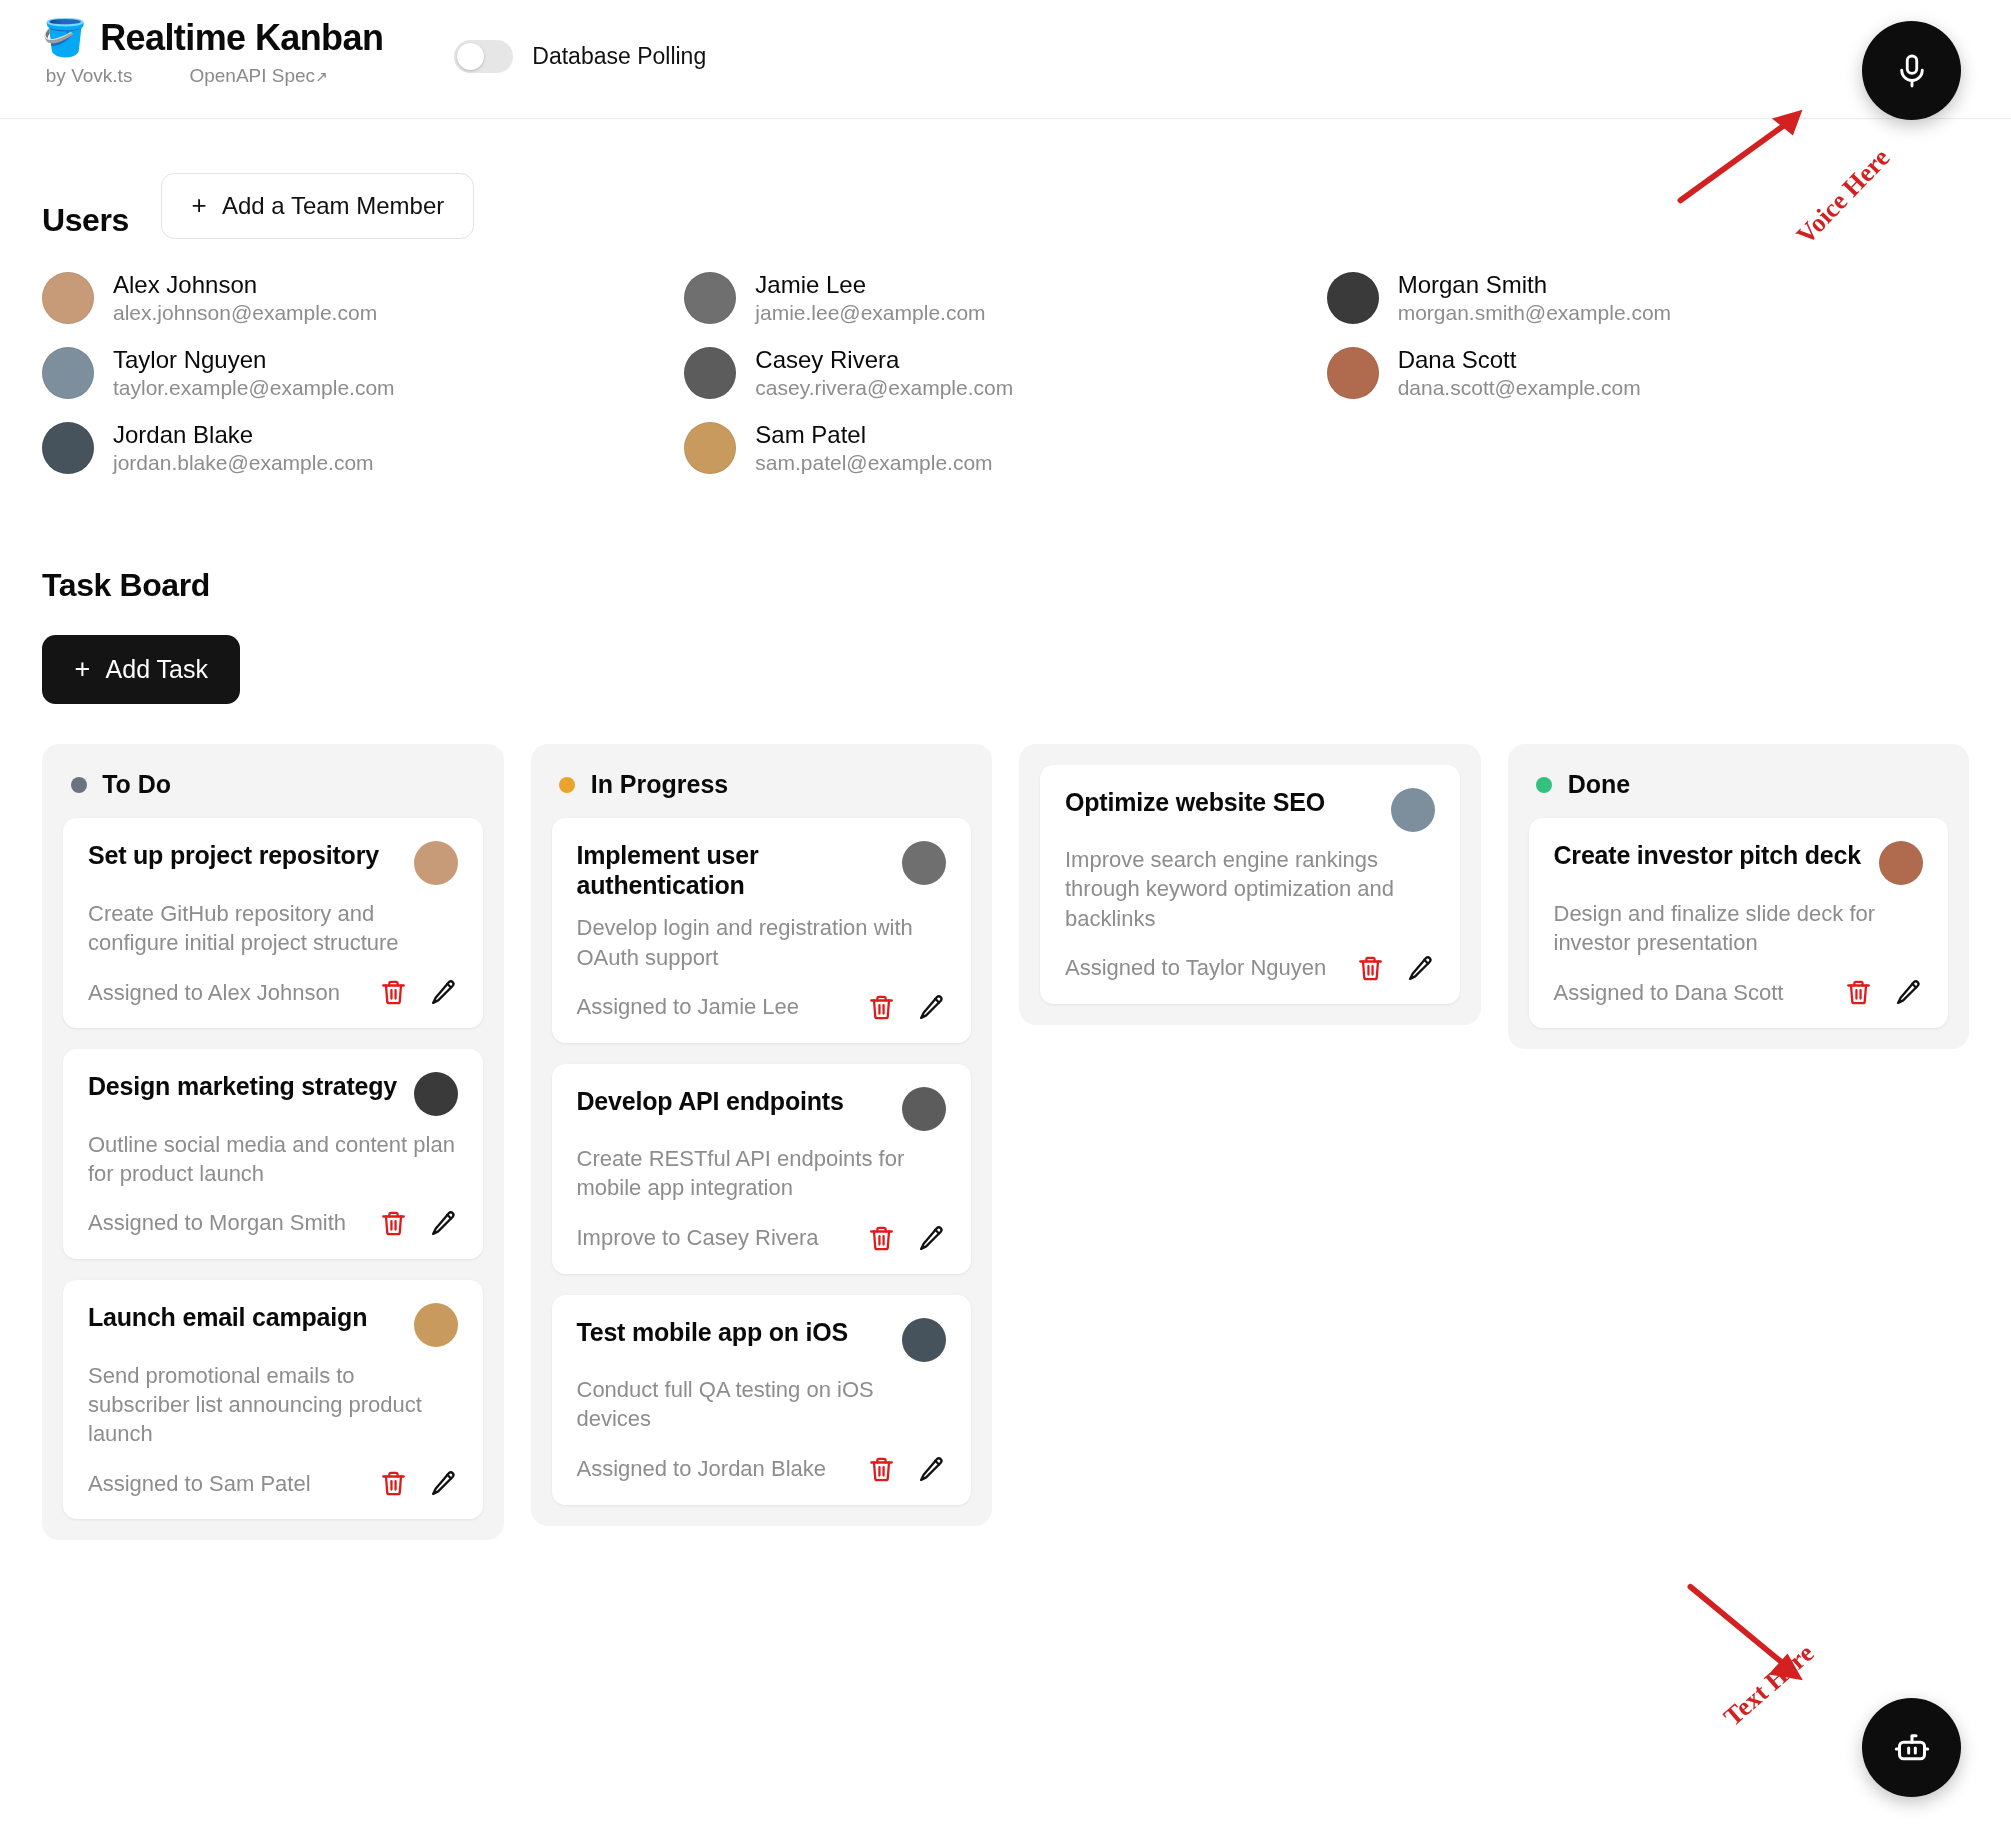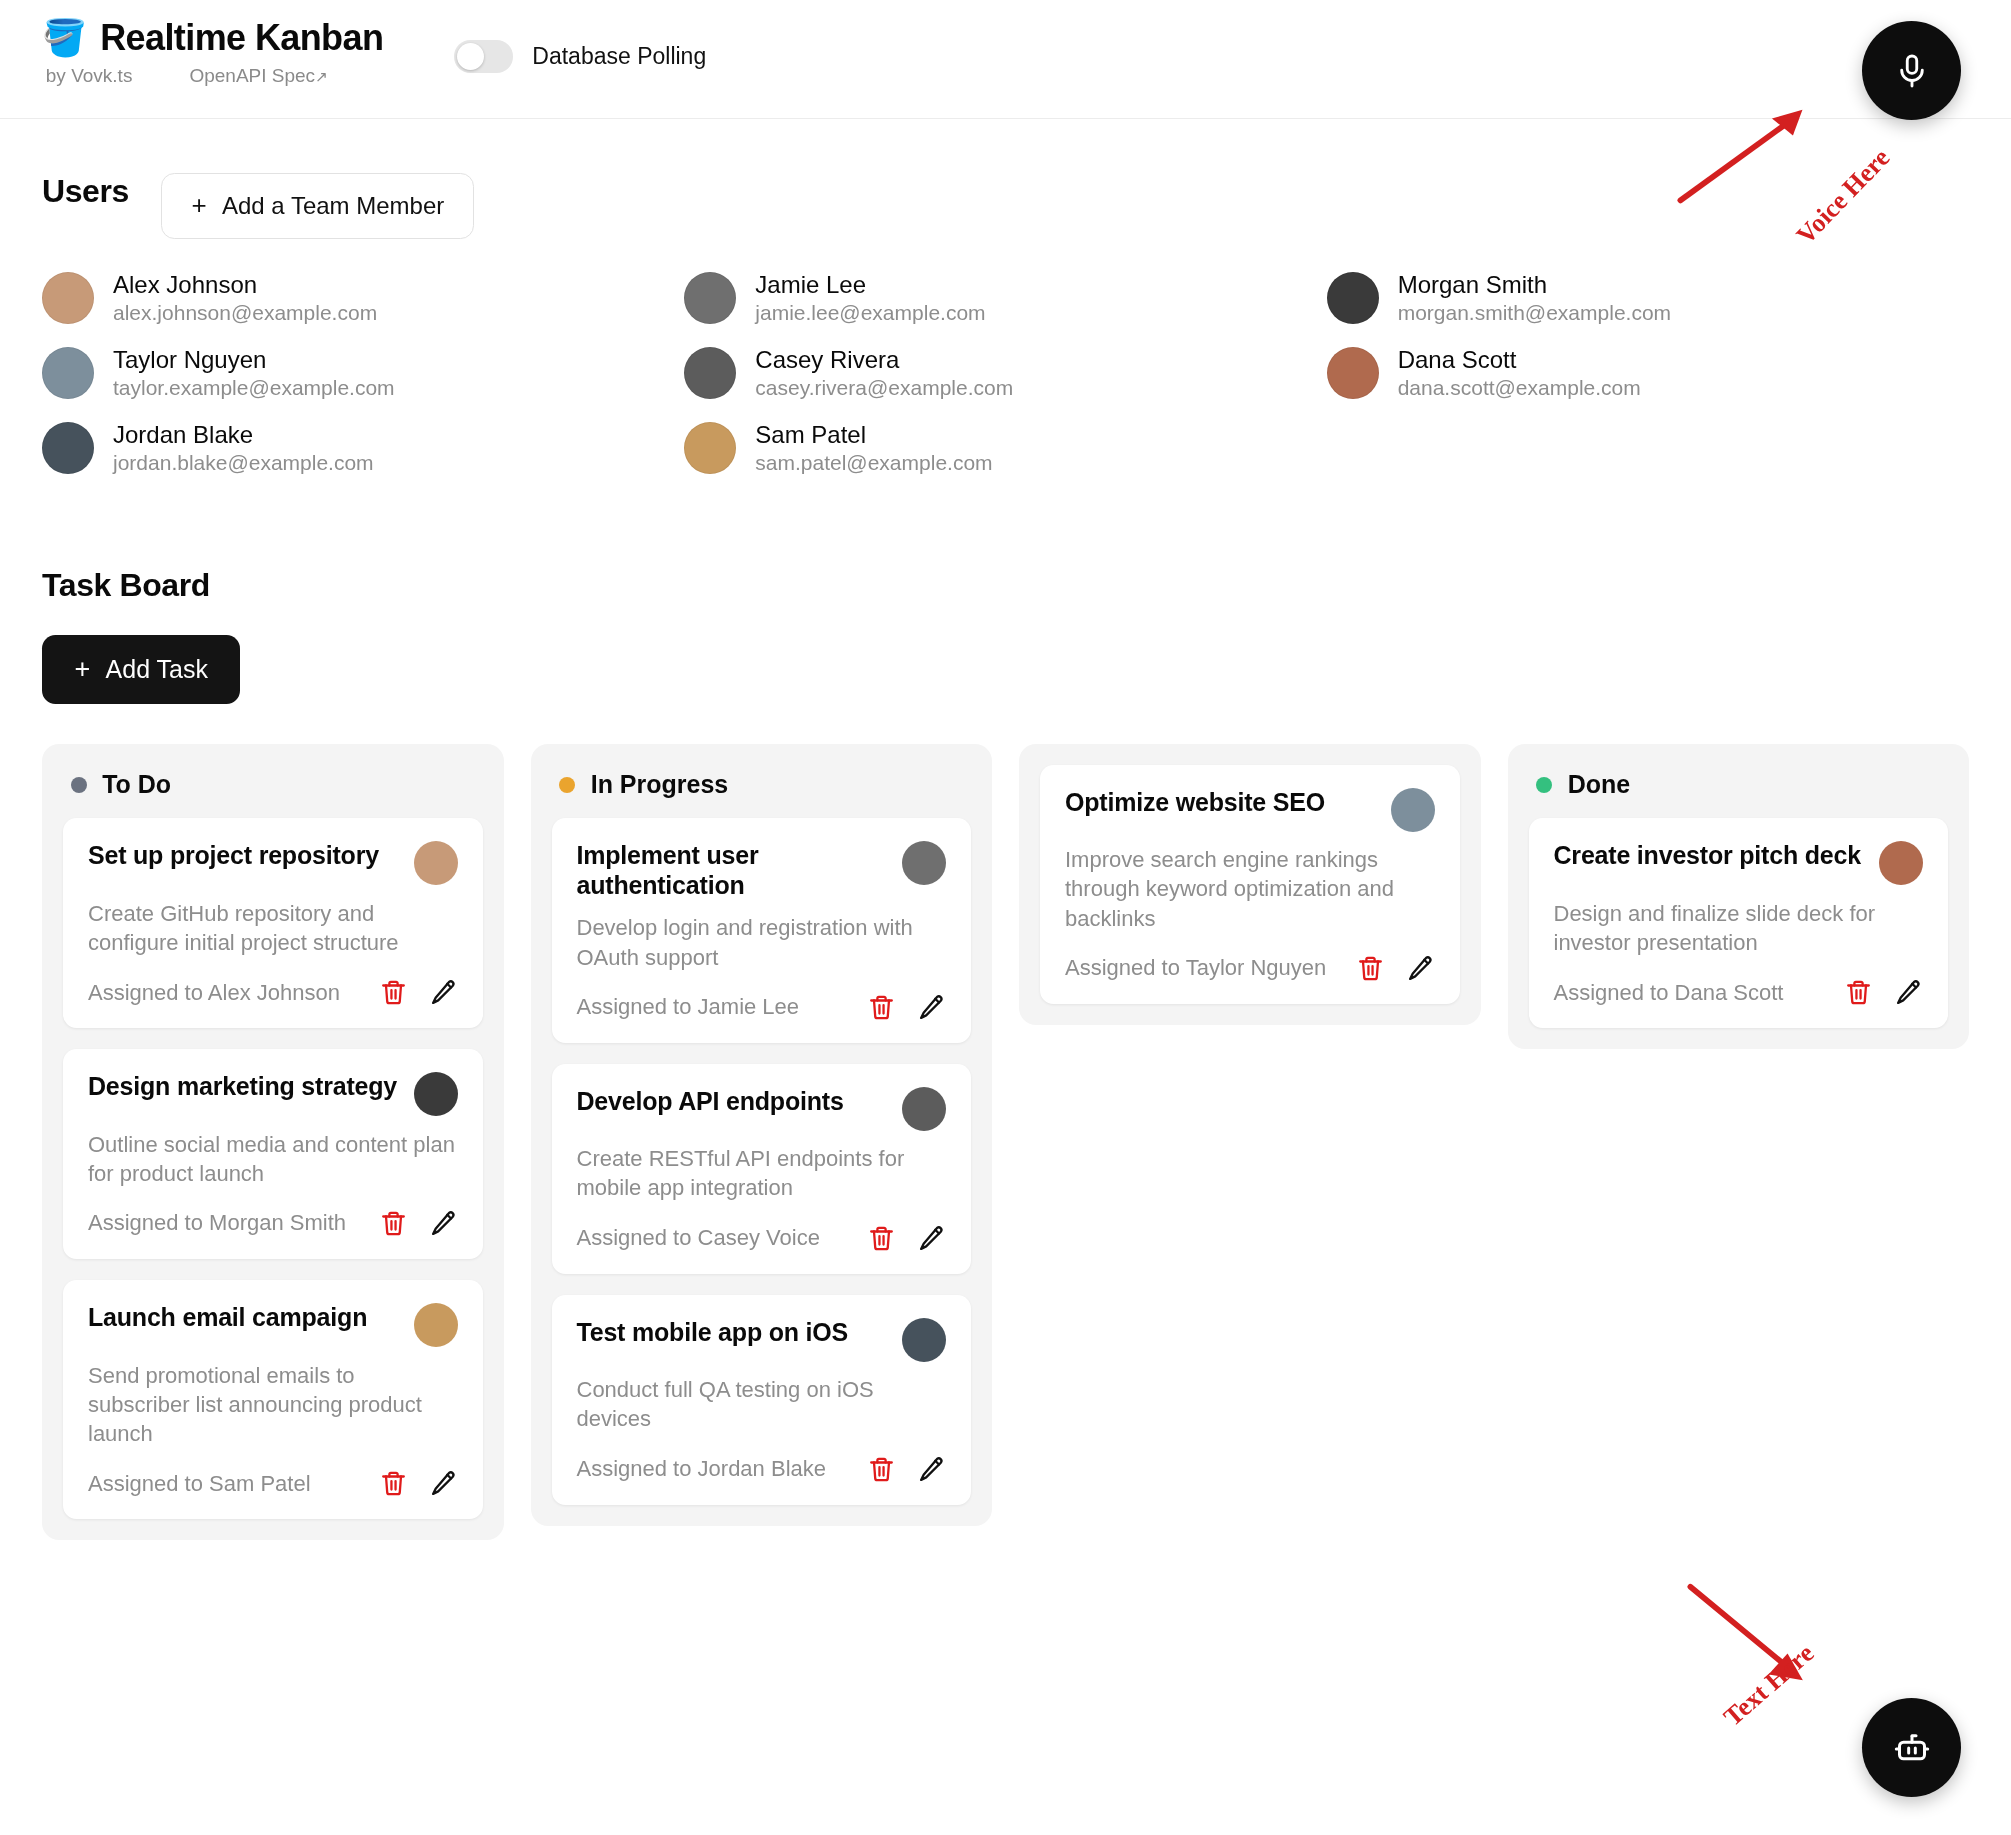--- a/index.html
+++ b/index.html
@@ -66,21 +66,21 @@
   }
   .annot-voice { top: 143px; right: 136px; transform: rotate(-46deg); transform-origin: right top; }
   .annot-text  { bottom: 174px; right: 191px; transform: rotate(-41deg); transform-origin: right bottom; }
   .arrow-svg { position: absolute; }
   .arrow-voice { top: 105px; right: 199px; }
   .arrow-text  { bottom: 145px; right: 191px; }
 
   
   .section { padding: 0 42px; }
   .users-head {
-    display: flex; align-items: flex-start; gap: 32.5px;
+    display: flex; align-items: flex-end; gap: 32.5px;
     margin-top: 54px;
   }
   .section-title { font-size: 32px; font-weight: 700; letter-spacing: -0.4px; }
   .btn-outline {
     display: inline-flex; align-items: center; gap: 15.3px;
     border: 1px solid #e2e2e2; border-radius: 13.4px;
     background: #fff; padding: 16.3px 29px;
     font-size: 24px; color: #111; cursor: pointer;
   }
   .btn-outline .plus { font-size: 26px; font-weight: 400; }
@@ -402,21 +402,21 @@
             </div>
           </div>
         </div>
         <div class="card">
           <div class="card-top">
             <div class="card-title">Develop API endpoints</div>
             <div class="card-avatar" style="background-color:#5c5c5c"></div>
           </div>
           <div class="card-desc">Create RESTful API endpoints for mobile app integration</div>
           <div class="card-foot">
-            <div class="card-assignee">Assigned to Casey Voice</div>
+            <div class="card-assignee">Improve to Casey Rivera</div>
             <div class="card-actions">
               <span class="icon-btn">
                 <svg width="29" height="29" viewBox="0 0 24 24" fill="none" stroke="#e01b1b" stroke-width="1.9" stroke-linecap="round" stroke-linejoin="round">
                   <polyline points="3.5,6.2 20.5,6.2"></polyline>
                   <path d="M8.6 6.2V4.4a1.2 1.2 0 0 1 1.2-1.2h4.4a1.2 1.2 0 0 1 1.2 1.2v1.8"></path>
                   <path d="M5.8 6.2l1 13.1a1.6 1.6 0 0 0 1.6 1.5h7.2a1.6 1.6 0 0 0 1.6-1.5l1-13.1"></path>
                   <line x1="10.3" y1="10" x2="10.3" y2="17"></line>
                   <line x1="13.7" y1="10" x2="13.7" y2="17"></line>
                 </svg>
               </span>

